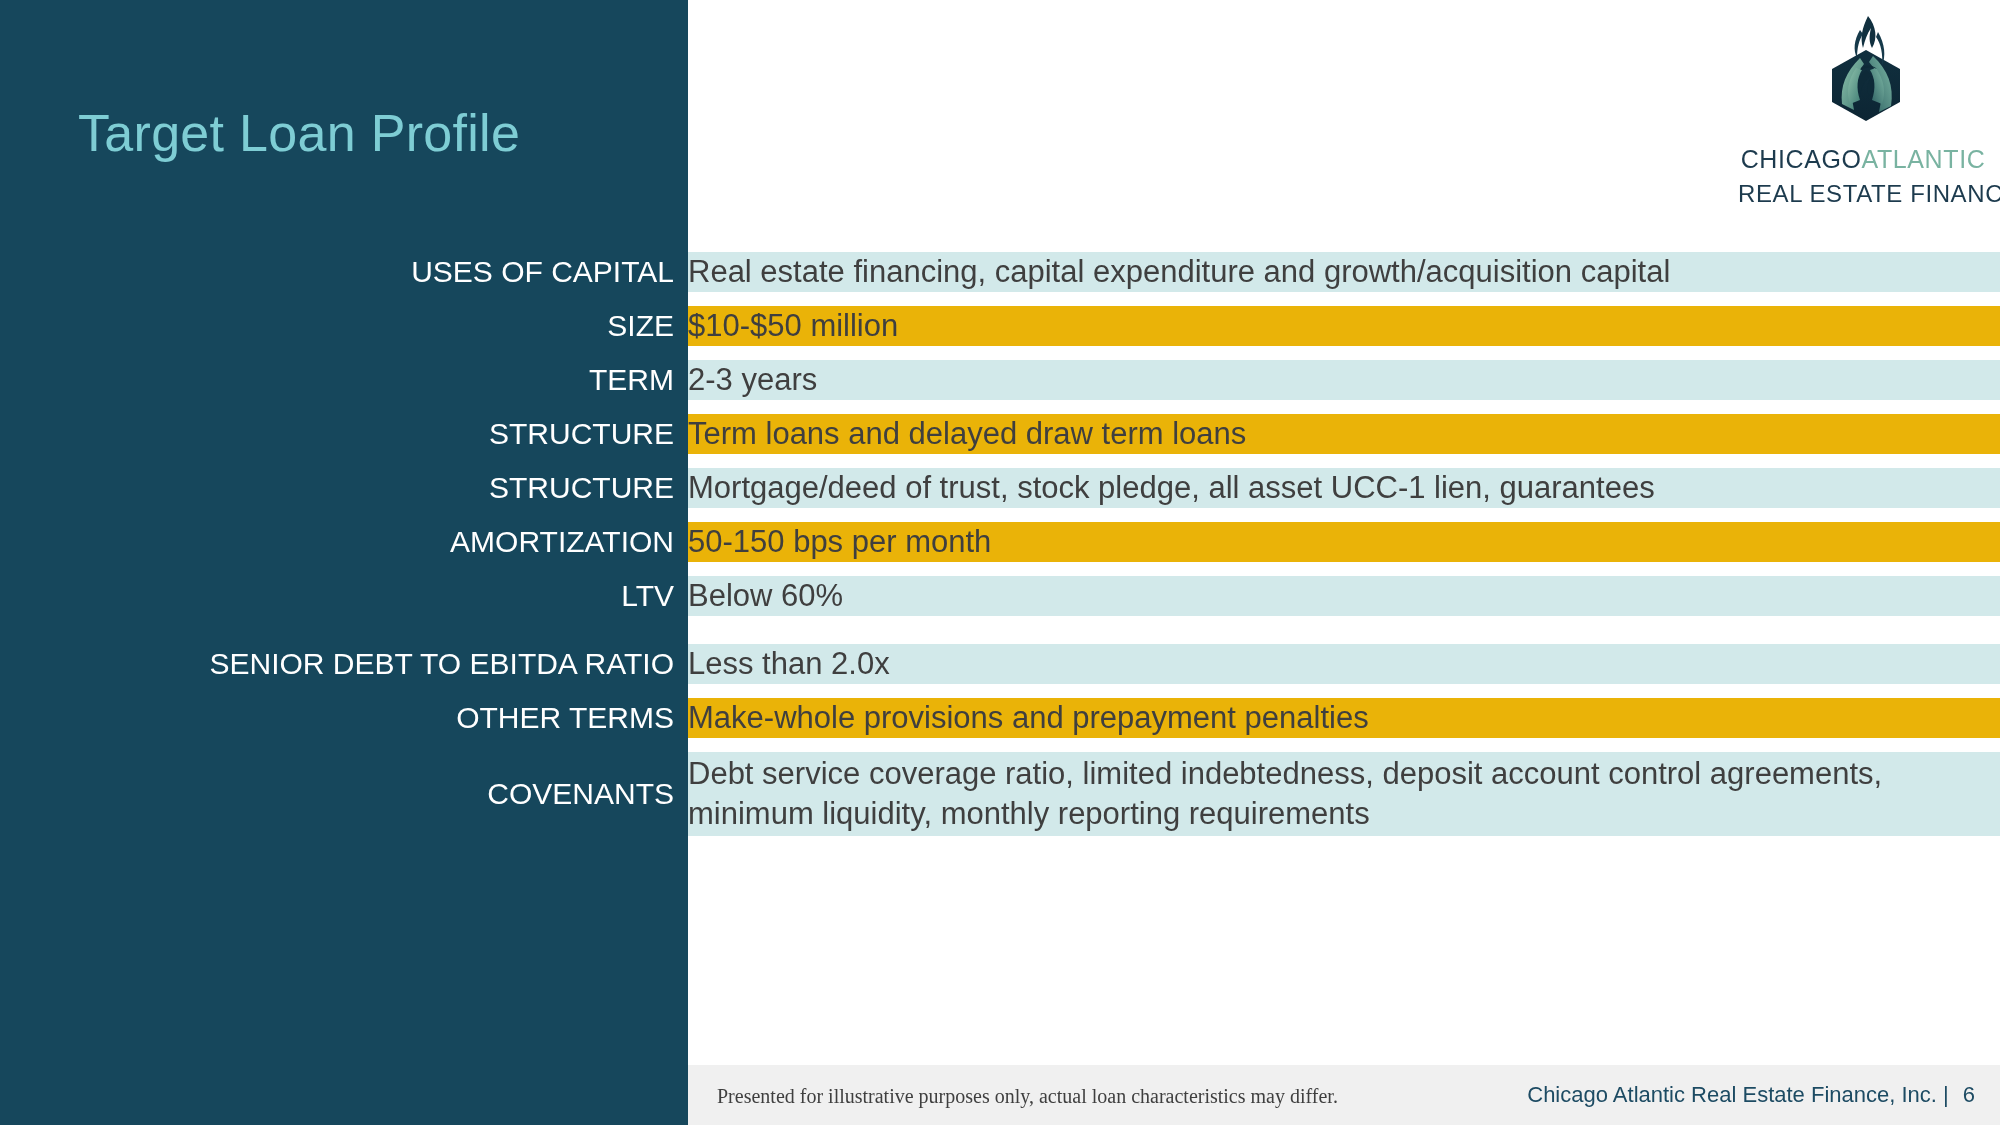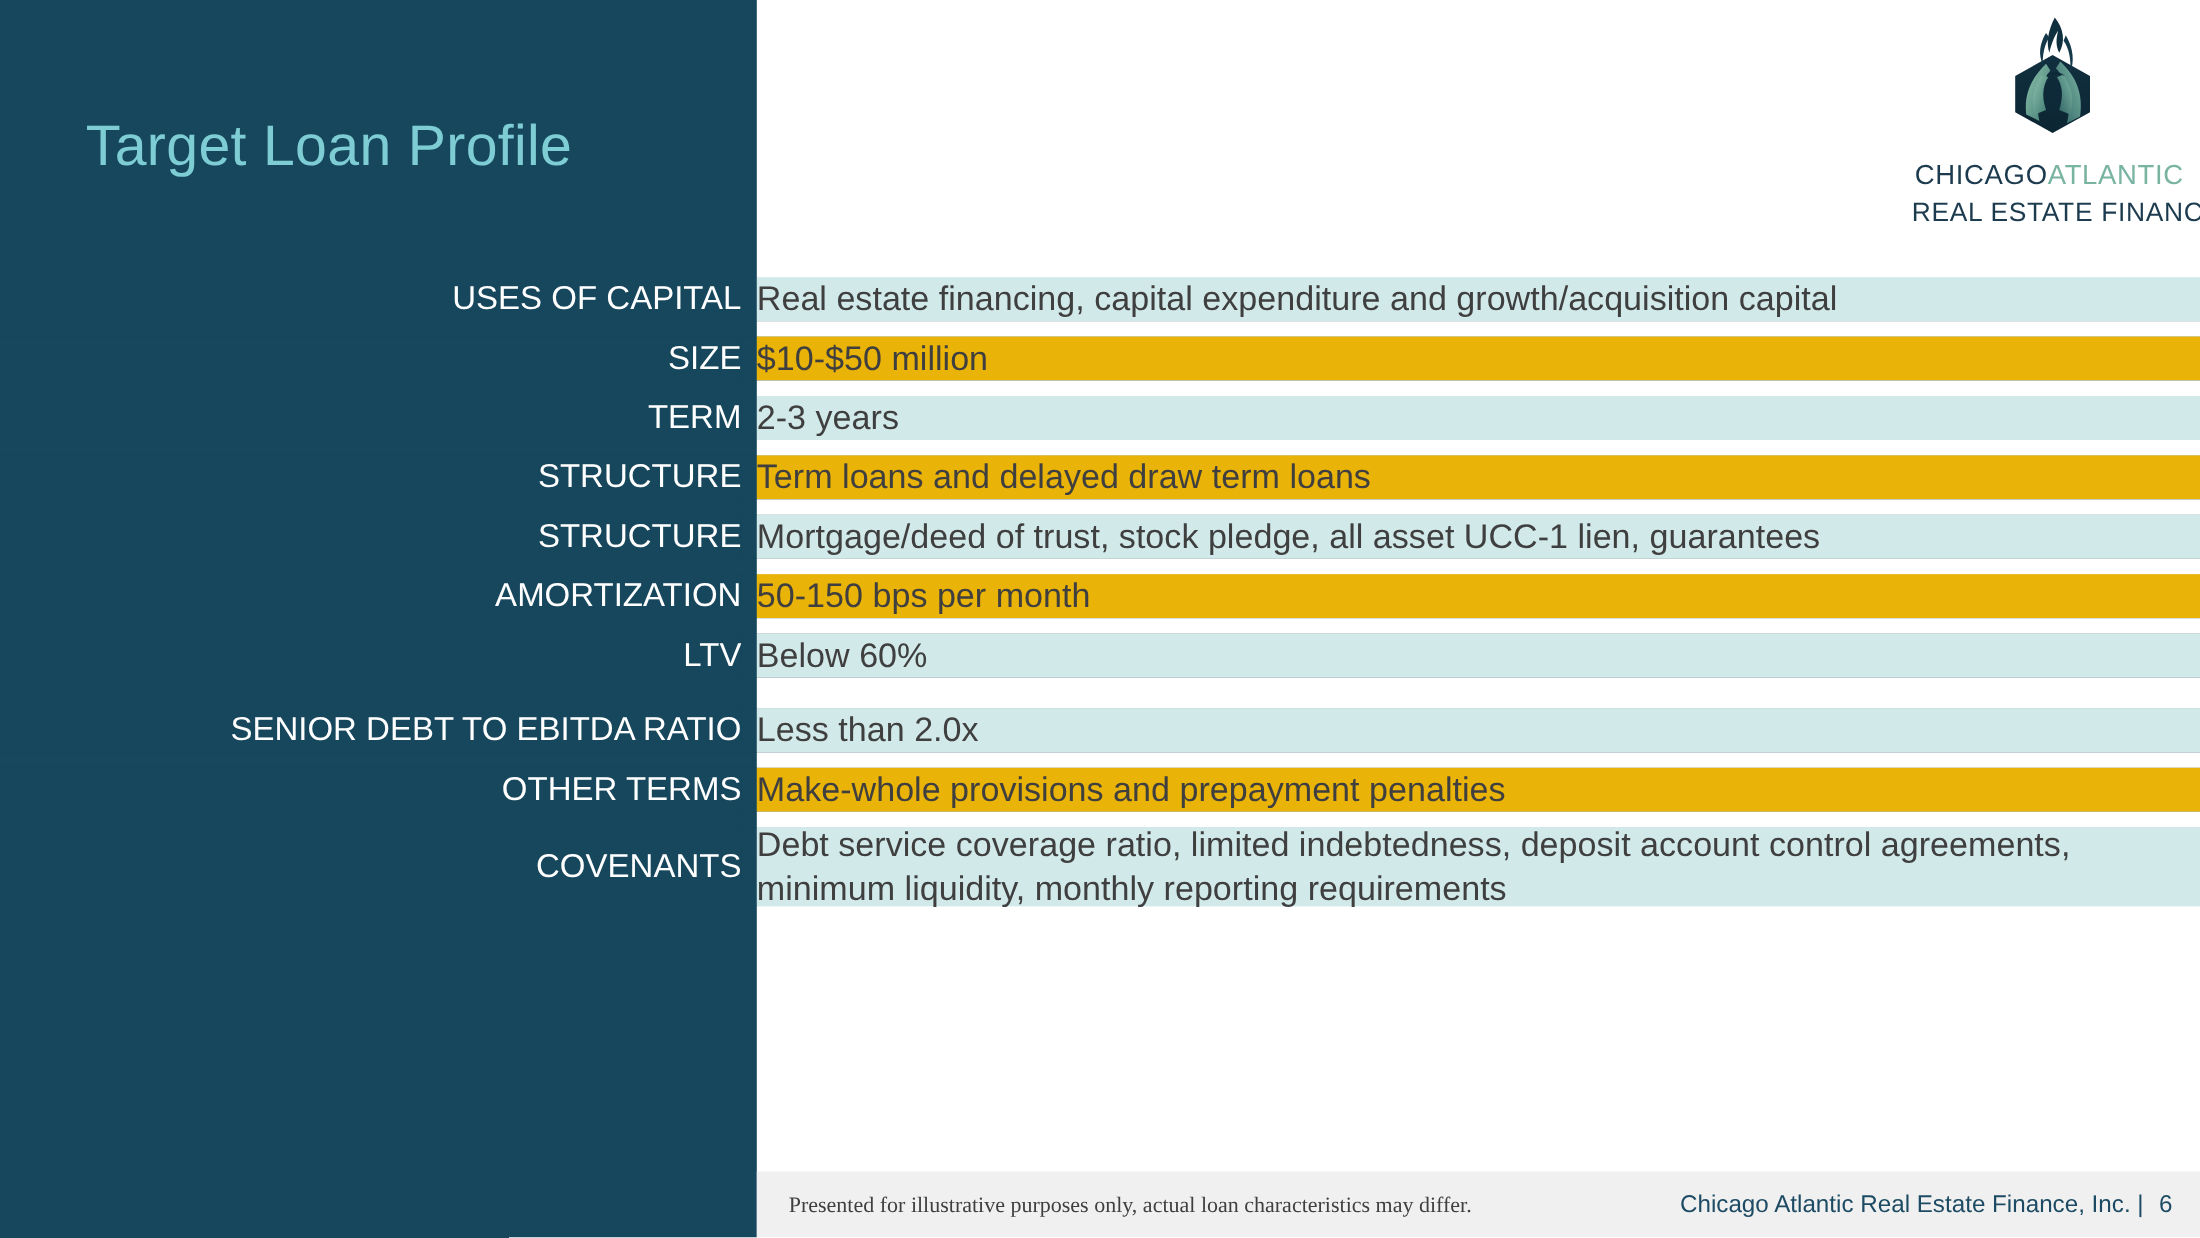--- a/index.html
+++ b/index.html
@@ -282,21 +282,21 @@
     <div class="row plain">
       <div class="row-label">OTHER TERMS</div>
       <div class="label-gap"></div>
       <div class="row-value">Make-whole provisions and prepayment penalties</div>
     </div>
     <div class="row gap">
         <div class="filler"></div>
         <div class="filler-right"></div>
       </div>
 
-    <div class="row shade" style="height:72px;">
+    <div class="row shade" style="height:84px;">
       <div class="row-label">COVENANTS</div>
       <div class="label-gap"></div>
       <div class="row-value wrap">Debt service coverage ratio, limited indebtedness, deposit account control agreements, minimum liquidity, monthly reporting requirements</div>
     </div>
 
   </div>
 
   <div class="footer-band"></div>
   <div class="footer-left">Presented for illustrative purposes only, actual loan characteristics may differ.</div>
   <div class="footer-right">

